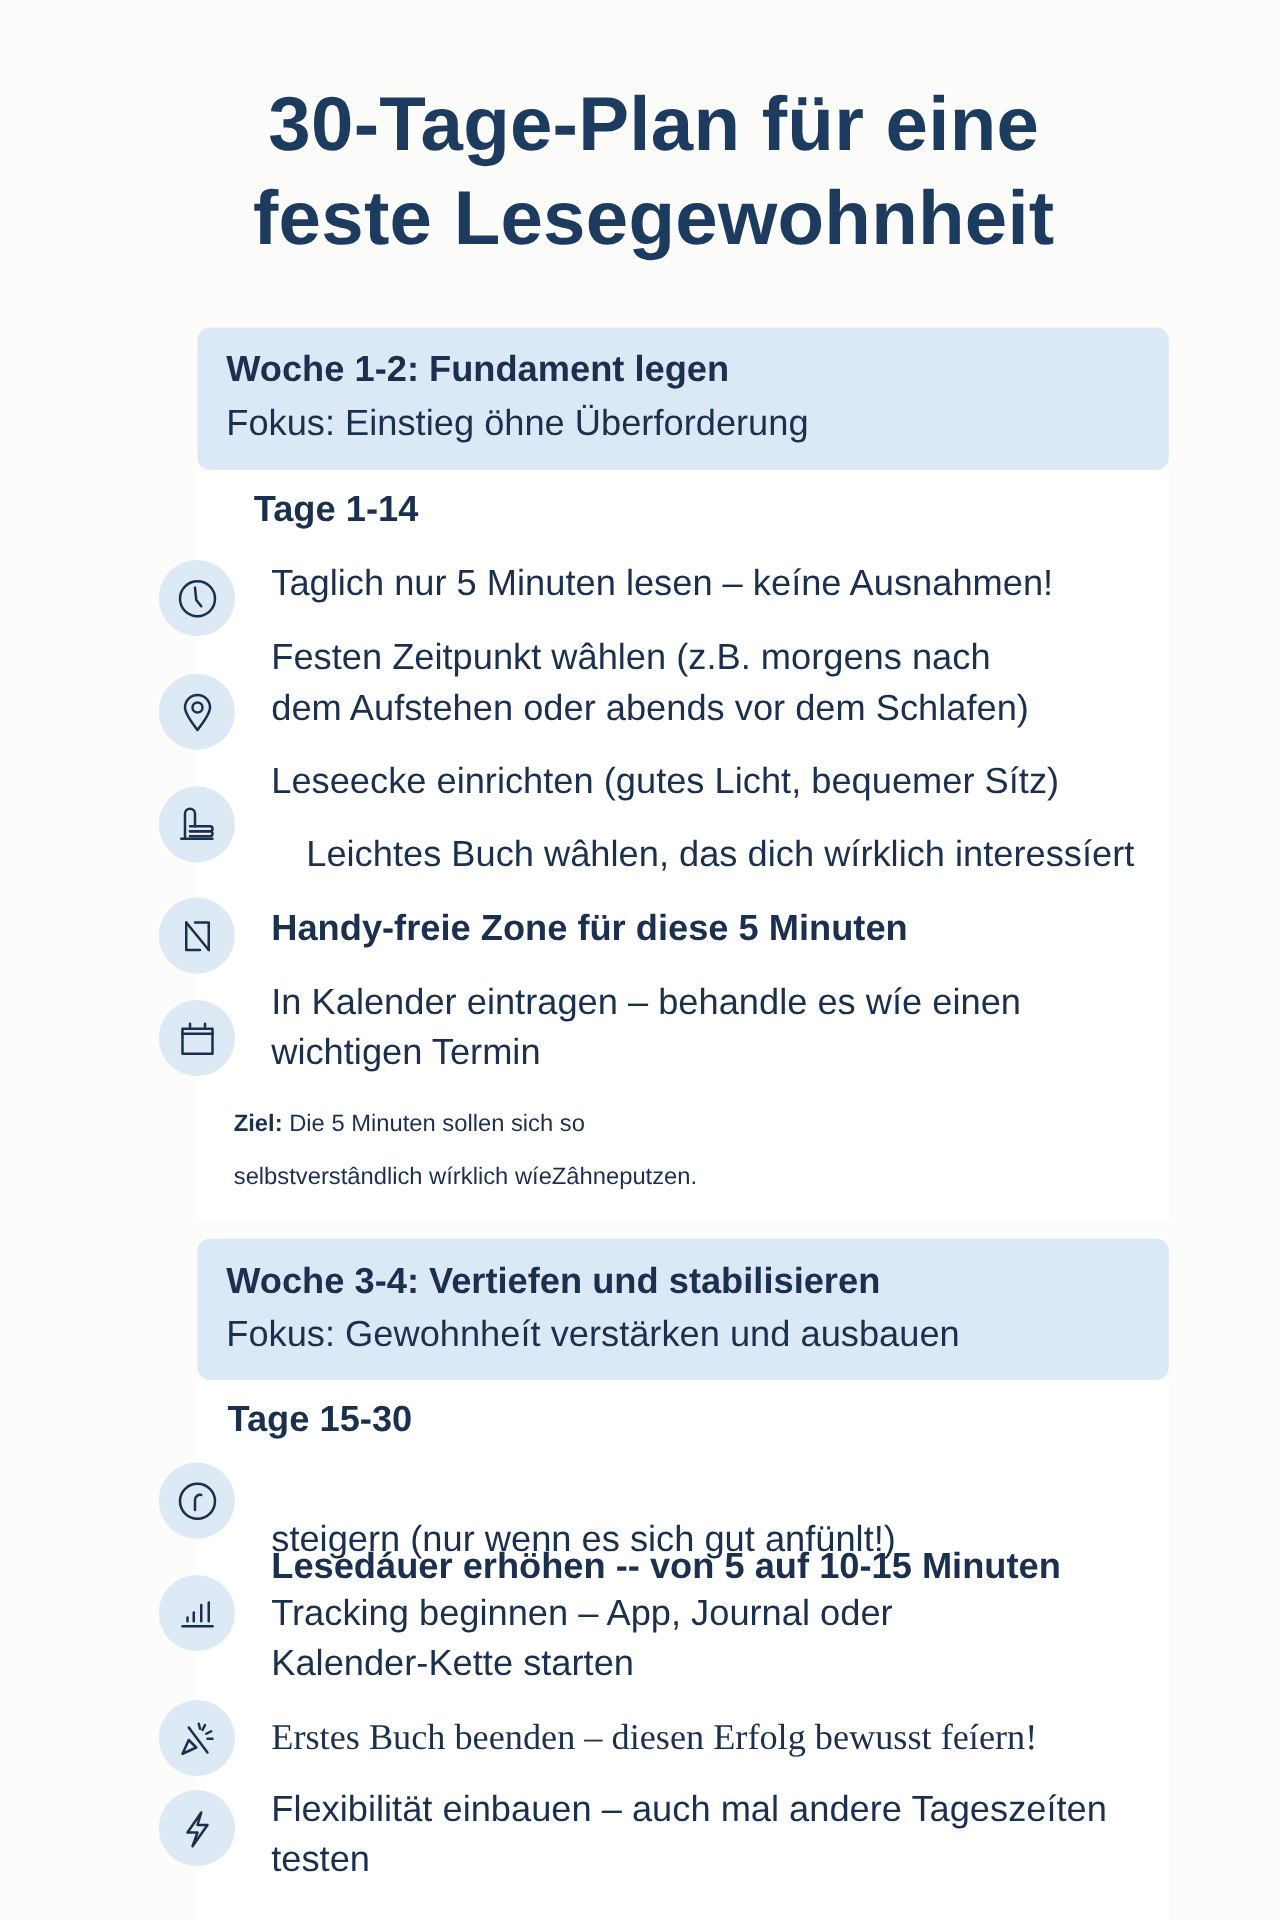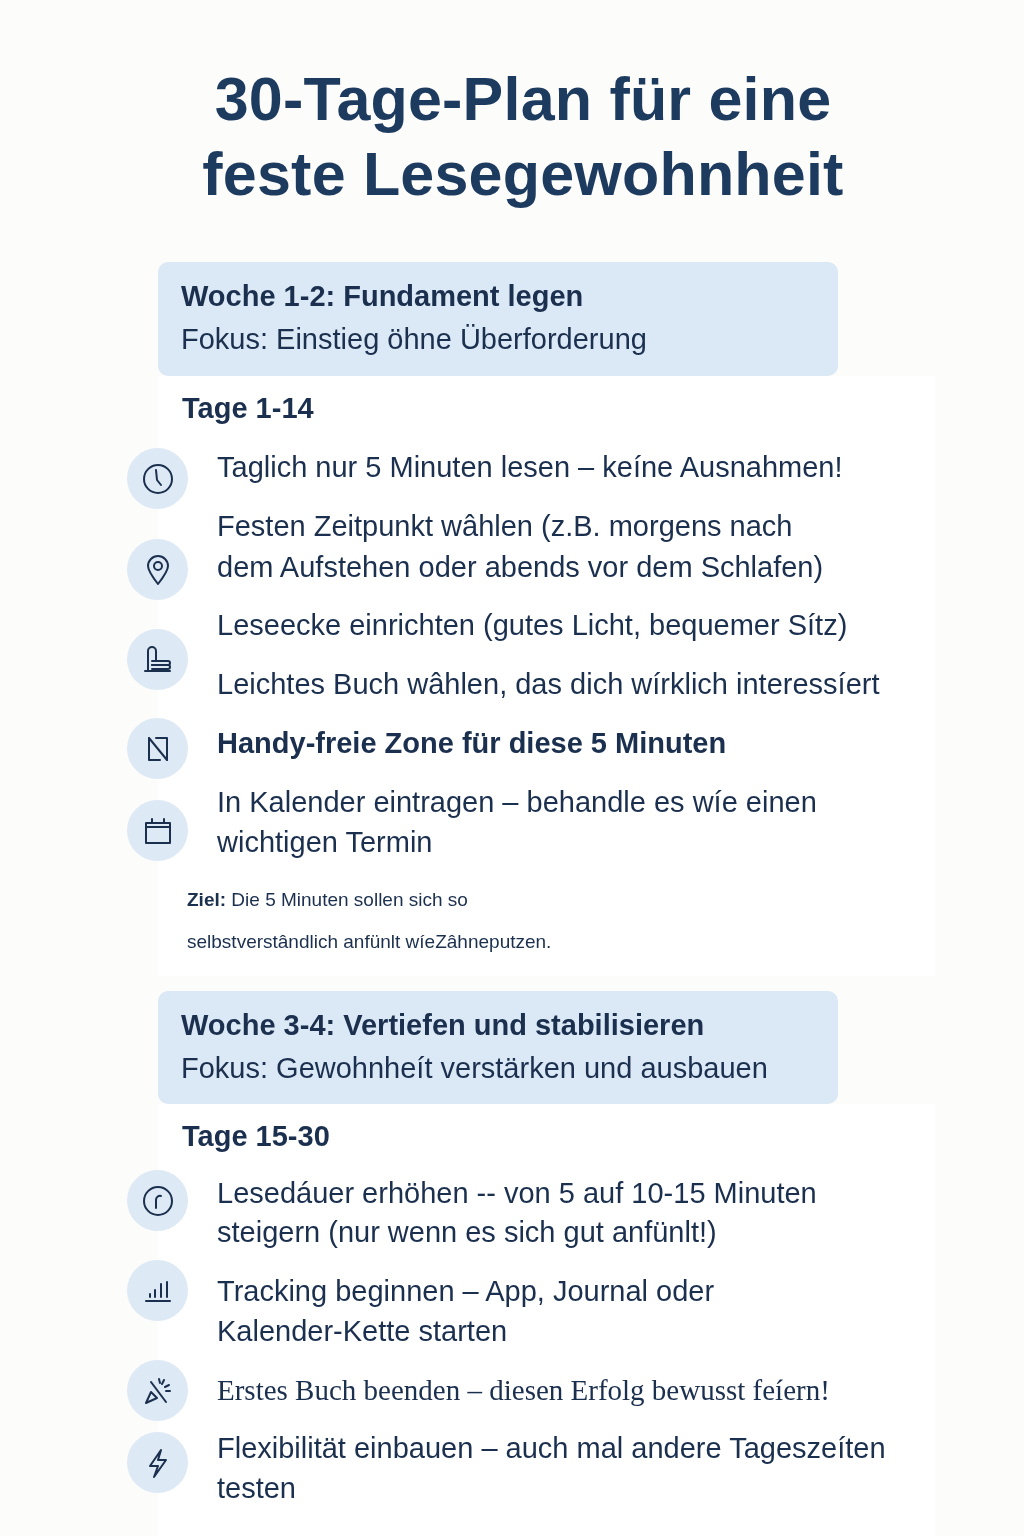--- a/index.html
+++ b/index.html
@@ -12,21 +12,21 @@
   }
   .title {
     position:absolute; left:0; top:62px; width:1024px;
     text-align:center; font-weight:bold; font-size:61px; line-height:75px;
     color:#1d3a5f; letter-spacing:0.2px;margin-left:11px;
   }
   .panel {
     position:absolute; left:158px; width:777px; background:#ffffff;
   }
   .week-header {
-    position:absolute; left:158px; width:680px; background:#dbe8f5;
+    position:absolute; left:158px; width:777px; background:#dbe8f5;
     border-radius:10px; box-sizing:border-box; padding:14px 0 0 23px;
   }
   .week-title { font-weight:bold; font-size:29px; line-height:40px; color:#1b2f4e; }
   .week-focus { font-size:29px; line-height:46px; color:#1b2f4e; }
   .days-label {
     position:absolute; left:182px; font-weight:bold; font-size:29px; color:#1b2f4e;
   }
   .item-text {
     position:absolute; left:217px; font-size:29px; line-height:41px; color:#1b2f4e;
     white-space:nowrap;
@@ -49,21 +49,21 @@
   <div>feste Lesegewohnheit</div>
 </div>
 
 <div class="panel" style="top:376px;height:600px;"></div>
 <div class="panel" style="top:1104px;height:432px;"></div>
 
 <div class="week-header" style="top:262px;height:114px;">
   <div class="week-title">Woche 1-2: Fundament legen</div>
   <div class="week-focus">Fokus: Einstieg öhne Überforderung</div>
 </div>
-<div class="days-label" style="top:392px;">Tage 1-14</div>
+<div class="days-label" style="top:392px;margin-left:21px;">Tage 1-14</div>
 
 <div class="icon-circle" style="top:448px;">
   <svg viewBox="0 0 34 34">
       <circle cx="17" cy="17" r="14"></circle>
       <path d="M15 8 L16 18 L20 23"></path>
     </svg>
 </div>
 <div class="item-text" style="top:447px;">Taglich nur 5 Minuten lesen – keíne Ausnahmen!</div>
 
 <div class="icon-circle" style="top:539px;">
@@ -77,21 +77,21 @@
 
 <div class="icon-circle" style="top:629px;">
   <svg viewBox="0 0 34 34">
       <path d="M7 27 V8 A4 4 0 0 1 15 8 V18"></path>
       <path d="M11 18 H27 A2 2 0 0 1 27 22 H11"></path>
       <path d="M11 22 H27 A2 2 0 0 1 27 26 H11"></path>
       <path d="M4 28 H29"></path>
     </svg>
 </div>
 <div class="item-text" style="top:605px;">Leseecke einrichten (gutes Licht, bequemer Sítz)</div>
-<div class="item-text" style="top:664px;">Leichtes Buch wâhlen, das dich wírklich interessíert</div>
+<div class="item-text" style="top:664px;margin-left:28px;">Leichtes Buch wâhlen, das dich wírklich interessíert</div>
 
 <div class="icon-circle" style="top:718px;">
   <svg viewBox="0 0 34 34">
       <path d="M8 6 V28 H19"></path>
       <path d="M15 6 H26 V28"></path>
       <path d="M8 6 L26 28"></path>
     </svg>
 </div>
 <div class="item-text" style="top:723px;font-weight:bold;">Handy-freie Zone für diese 5 Minuten</div>
 
@@ -101,36 +101,36 @@
       <path d="M5 13 H29"></path>
       <path d="M11 5 V9"></path>
       <path d="M23 5 V9"></path>
     </svg>
 </div>
 <div class="item-text" style="top:782px;">In Kalender eintragen – behandle es wíe einen</div>
 <div class="item-text" style="top:822px;">wichtigen Termin</div>
 
 <div class="goal">
   <div><b>Ziel:</b><span> Die 5 Minuten sollen sich so</span></div>
-  <div>selbstverstândlich anfünlt wíeZâhneputzen.</div>
+  <div>selbstverstândlich wírklich wíeZâhneputzen.</div>
 </div>
 
 <div class="week-header" style="top:991px;height:113px;">
   <div class="week-title">Woche 3-4: Vertiefen und stabilisieren</div>
   <div class="week-focus">Fokus: Gewohnheít verstärken und ausbauen</div>
 </div>
 <div class="days-label" style="top:1120px;text-align:right;">Tage 15-30</div>
 
 <div class="icon-circle" style="top:1170px;">
   <svg viewBox="0 0 34 34">
       <circle cx="17" cy="17" r="14"></circle>
       <path d="M15 24 V16 A4 4 0 0 1 20 12"></path>
     </svg>
 </div>
-<div class="item-text" style="top:1173px;">Lesedáuer erhöhen -- von 5 auf 10-15 Minuten</div>
+<div class="item-text" style="top:1233px;font-weight:bold;">Lesedáuer erhöhen -- von 5 auf 10-15 Minuten</div>
 <div class="item-text" style="top:1212px;">steigern (nur wenn es sich gut anfünlt!)</div>
 
 <div class="icon-circle" style="top:1260px;">
   <svg viewBox="0 0 34 34">
       <path d="M5 27 H29"></path>
       <path d="M9 23 V20"></path>
       <path d="M14 23 V16"></path>
       <path d="M20 23 V10"></path>
       <path d="M26 23 V8"></path>
     </svg>

